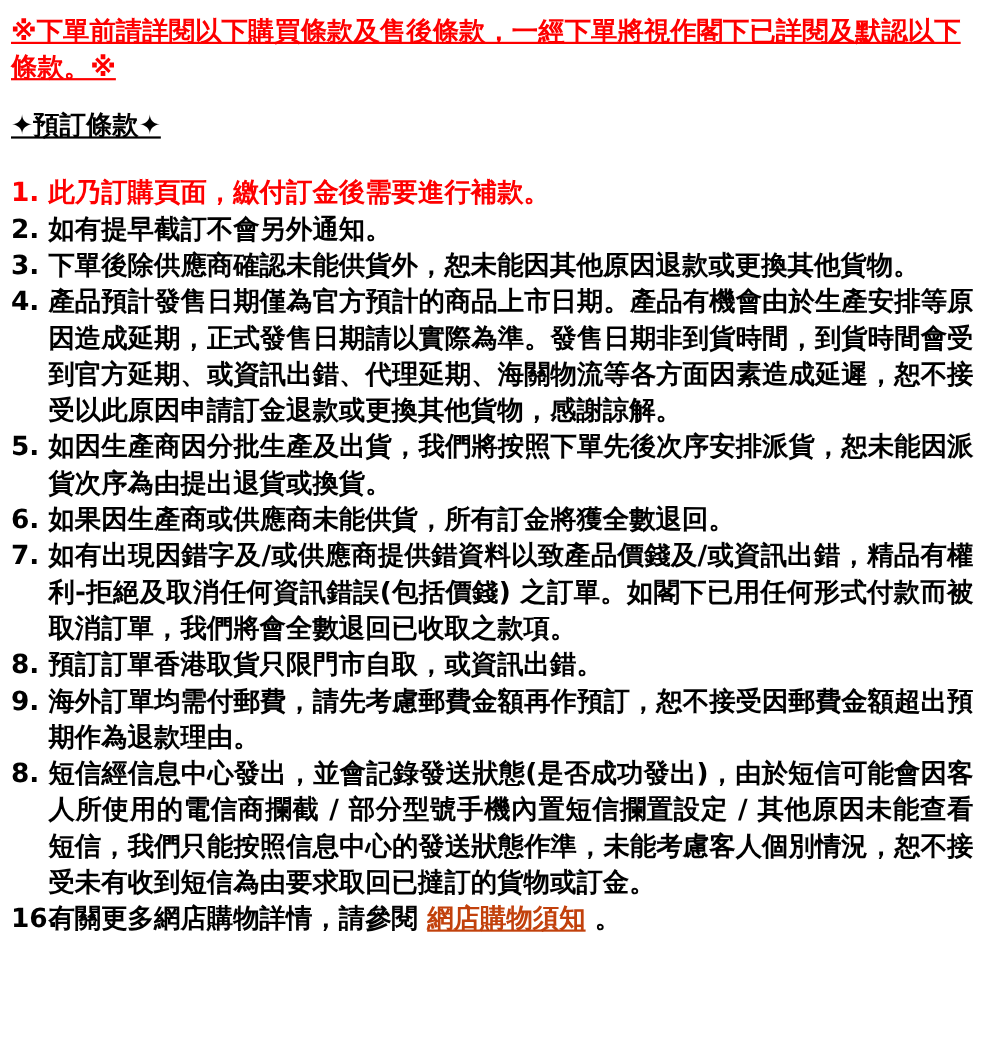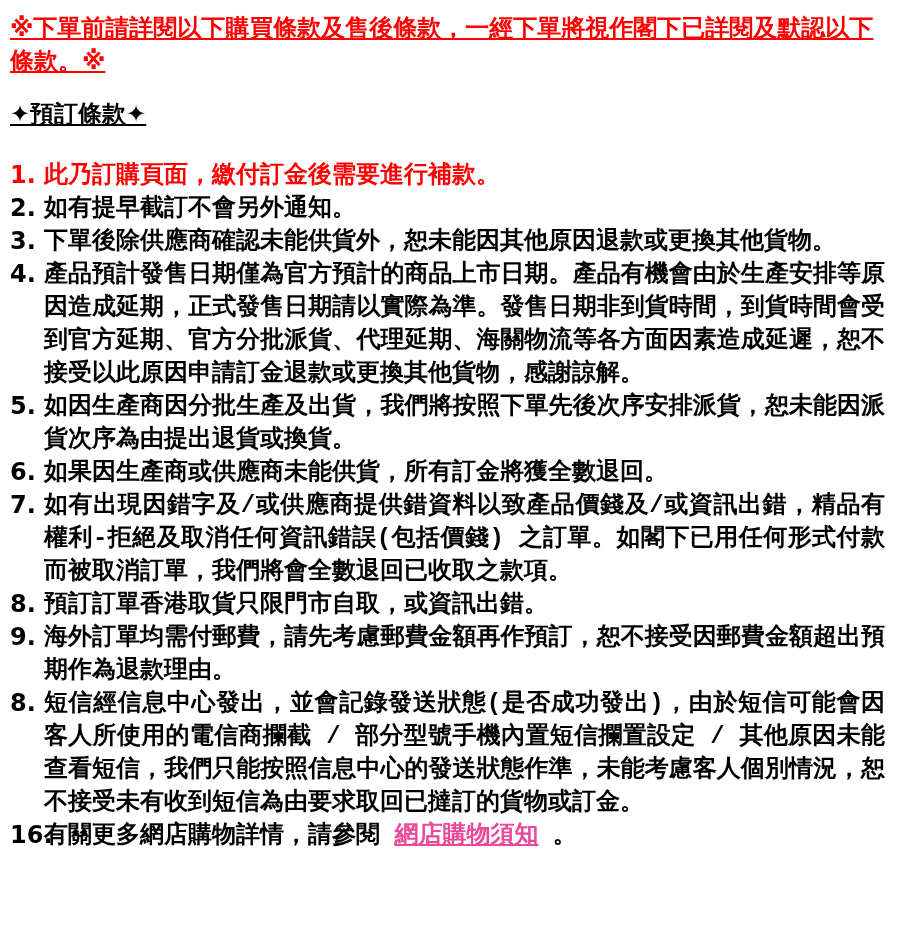--- a/index.html
+++ b/index.html
@@ -33,30 +33,29 @@
     display: flex;
     align-items: flex-start;
   }
   .term-num {
     flex: 0 0 34px;
     width: 34px;
   }
   .term-text {
     flex: 1 1 auto;
     text-align: justify;
-    font-family: Liberation Mono, monospace;
   }
   .term-row.red { color: #fe0000; }
   .seg-normal { color: inherit; }
   .seg-red-underline {
     color: #fe0000;
     text-decoration: underline;
   }
   a.seg-link {
-    color: #ec4899;
+    color: #c2410c;
     text-decoration: underline;
     font-weight: bold;
     cursor: pointer;
   }
 </style>
 </head>
 <body>
 
 <div class="page">
   <div class="title">※下單前請詳閱以下購買條款及售後條款，一經下單將視作閣下已詳閱及默認以下條款。※</div>
@@ -71,21 +70,21 @@
       <div class="term-row">
         <div class="term-num">2.</div>
         <div class="term-text"><span class="seg-normal">如有提早截訂不會另外通知。</span></div>
       </div>
       <div class="term-row">
         <div class="term-num">3.</div>
         <div class="term-text"><span class="seg-normal">下單後除供應商確認未能供貨外，恕未能因其他原因退款或更換其他貨物。</span></div>
       </div>
       <div class="term-row">
         <div class="term-num">4.</div>
-        <div class="term-text"><span class="seg-normal">產品預計發售日期僅為官方預計的商品上市日期。產品有機會由於生產安排等原因造成延期，正式發售日期請以實際為準。發售日期非到貨時間，到貨時間會受到官方延期、官方分批派貨、代理延期、海關物流等各方面因素造成延遲，恕不接受以此原因申請訂金退款或更換其他貨物，感謝諒解。</span></div>
+        <div class="term-text"><span class="seg-normal">產品預計發售日期僅為官方預計的商品上市日期。產品有機會由於生產安排等原因造成延期，正式發售日期請以實際為準。發售日期非到貨時間，到貨時間會受到官方延期、或資訊出錯、代理延期、海關物流等各方面因素造成延遲，恕不接受以此原因申請訂金退款或更換其他貨物，感謝諒解。</span></div>
       </div>
       <div class="term-row">
         <div class="term-num">5.</div>
         <div class="term-text"><span class="seg-normal">如因生產商因分批生產及出貨，我們將按照下單先後次序安排派貨，恕未能因派貨次序為由提出退貨或換貨。</span></div>
       </div>
       <div class="term-row">
         <div class="term-num">6.</div>
         <div class="term-text"><span class="seg-normal">如果因生產商或供應商未能供貨，所有訂金將獲全數退回。</span></div>
       </div>
       <div class="term-row">

